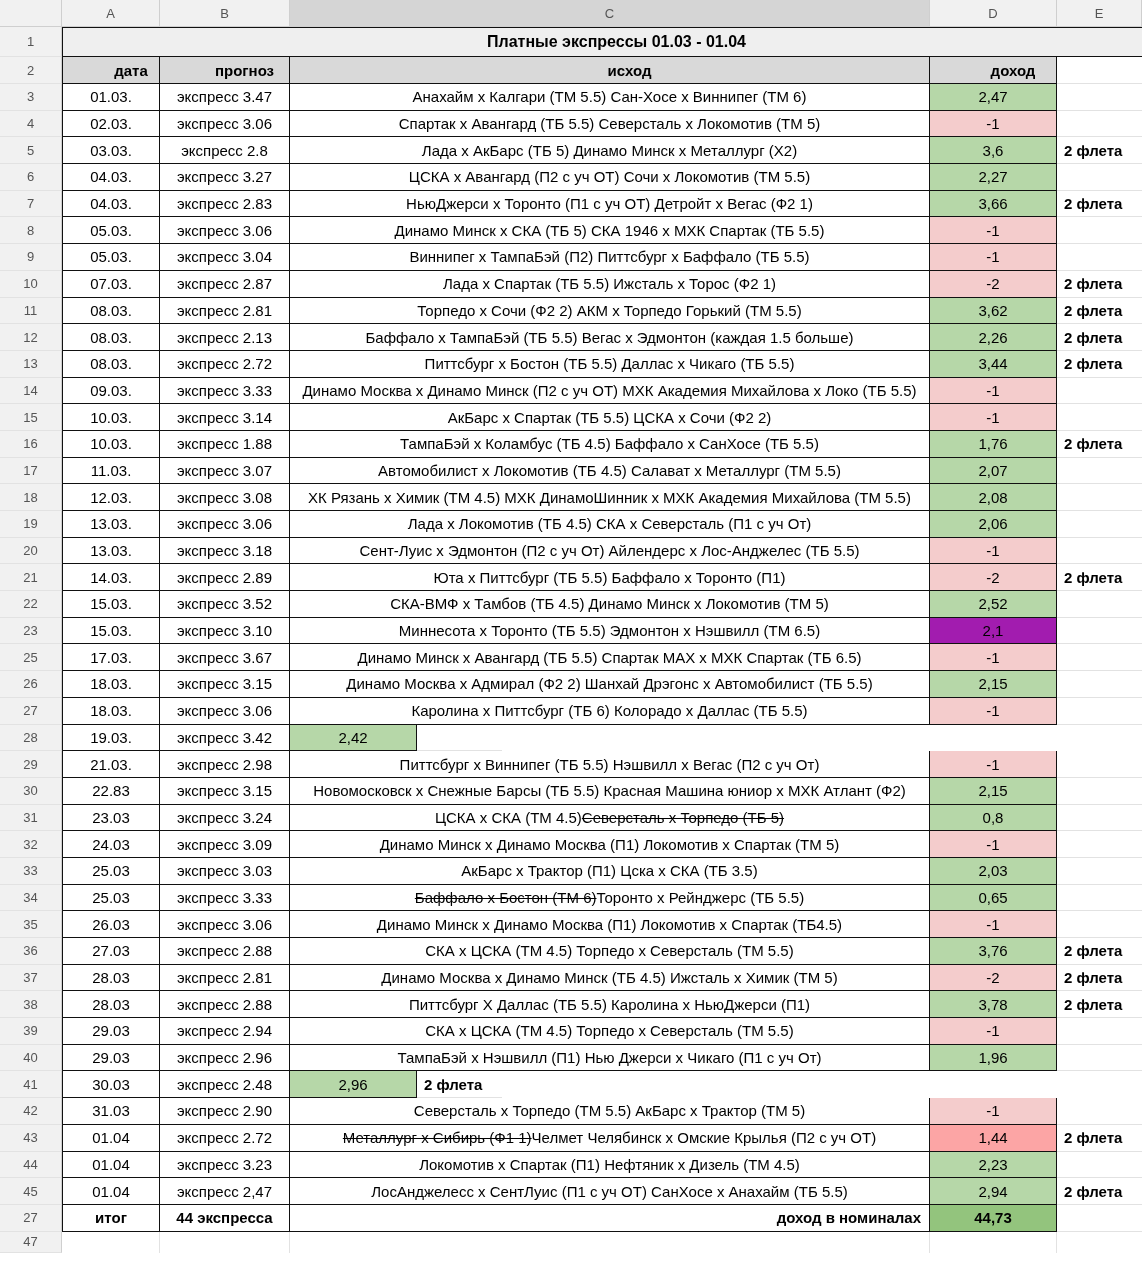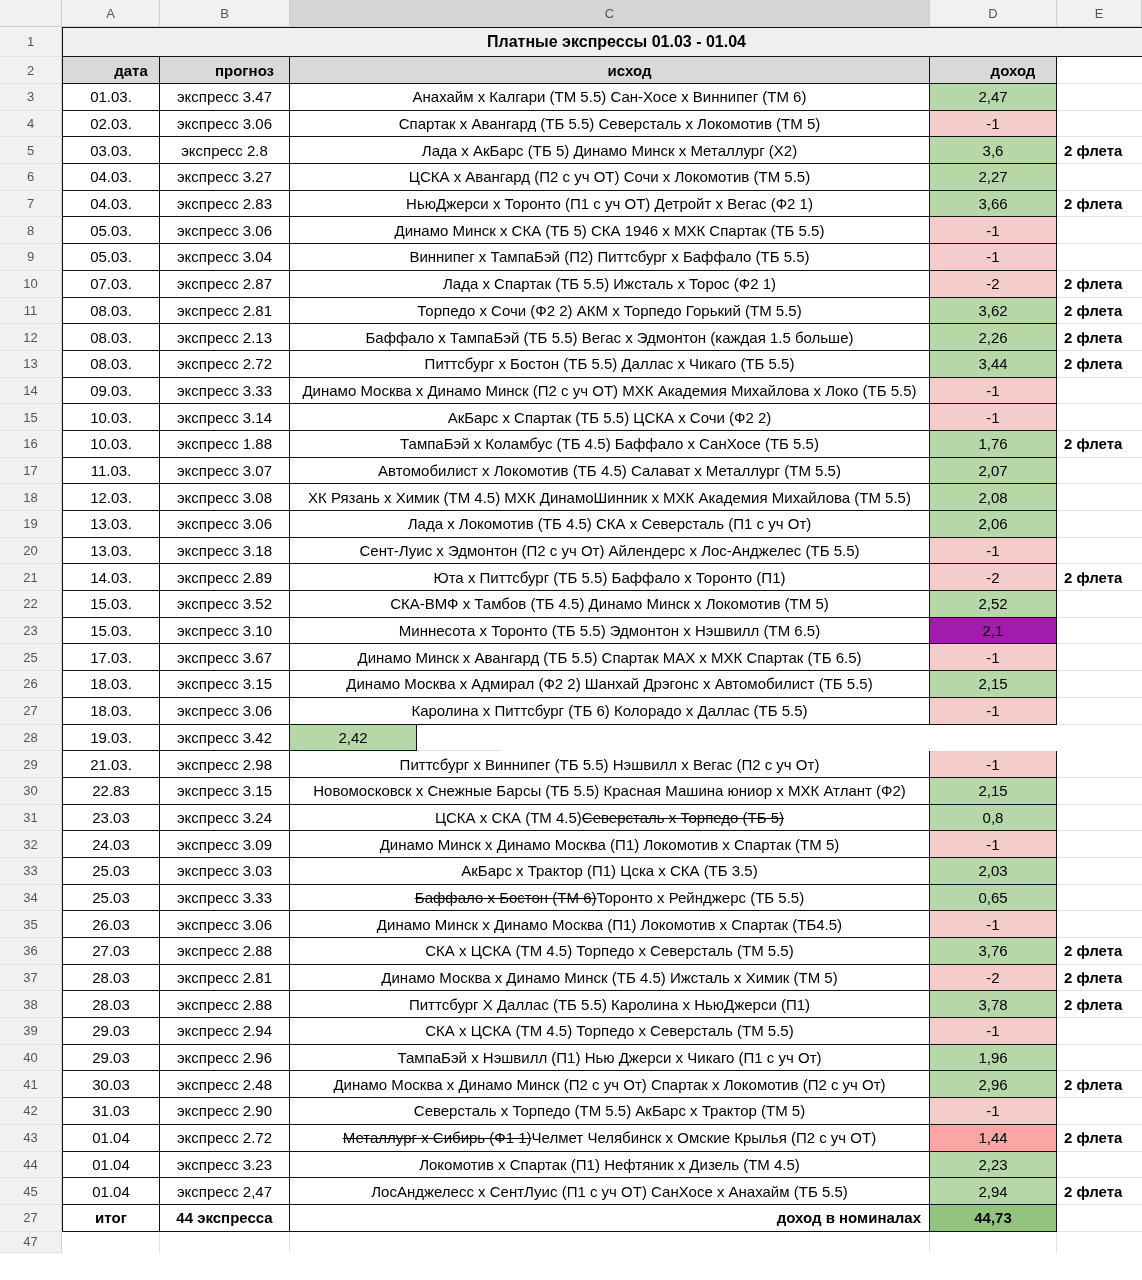--- a/index.html
+++ b/index.html
@@ -431,23 +431,20 @@
         <div class="c w-c tb">
           <span>ТампаБэй х Нэшвилл (П1) Нью Джерси х Чикаго (П1 с уч От)</span>
         </div>
         <div class="c w-d tb" style="background: rgb(182, 215, 168);">1,96</div>
         <div class="c w-e grid"></div>
       </div>
       <div class="r hr">
         <div class="c w-g gut">41</div>
         <div class="c w-a tb tbl">30.03</div>
         <div class="c w-b tb">экспресс 2.48</div>
-        <div class="c w-c tb">
-          <span>Динамо Москва х Динамо Минск (П2 с уч От) Спартак х Локомотив (П2 с уч От)</span>
-        </div>
         <div class="c w-d tb" style="background: rgb(182, 215, 168);">2,96</div>
         <div class="c w-e grid flag">2 флета</div>
       </div>
       <div class="r hr">
         <div class="c w-g gut">42</div>
         <div class="c w-a tb tbl">31.03</div>
         <div class="c w-b tb">экспресс 2.90</div>
         <div class="c w-c tb">
           <span>Северсталь х Торпедо (ТМ 5.5) АкБарс х Трактор (ТМ 5)</span>
         </div>

